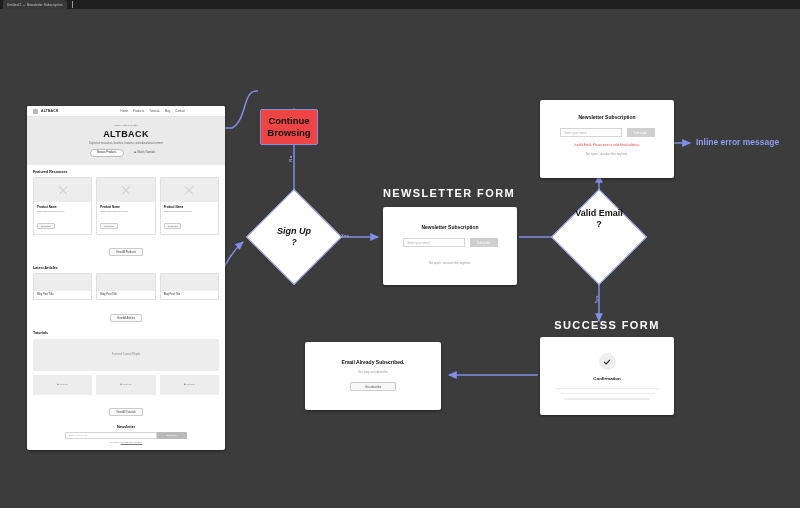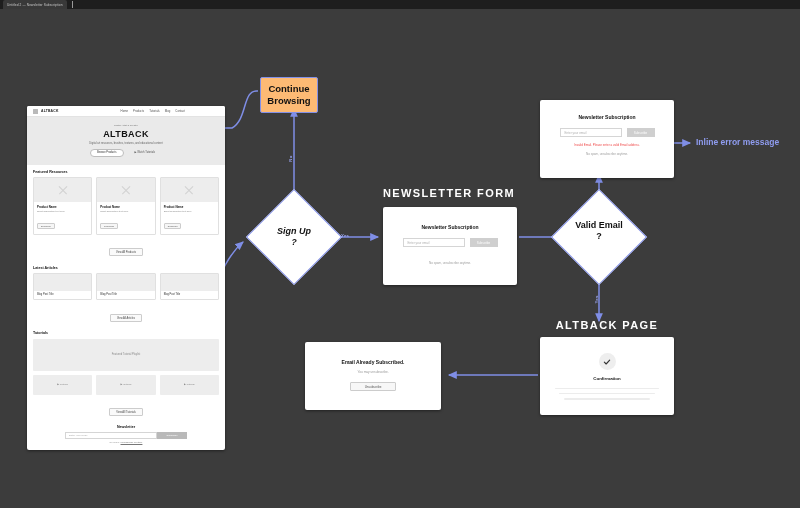--- a/index.html
+++ b/index.html
@@ -35,25 +35,26 @@
   .section-title {
     position:absolute; color:#ffffff; font-weight:bold;
     letter-spacing:1.4px; font-size:11px; text-align:center;
     white-space:nowrap;
   }
   .card {
     position:absolute; background:#ffffff; border-radius:2px;
     box-shadow:0 1px 3px rgba(0,0,0,.45);
   }
   .blue-box {
-    position:absolute; background:#fdba74;
+    position:absolute; background:#ef4444;
     border:1.6px solid #8290e8; border-radius:2px;
     display:flex; align-items:center; justify-content:center;
     font-weight:bold; font-size:9.5px; color:#111; text-align:center;
     line-height:1.25;
+    margin-top:32px;
   }
   .diamond {
     position:absolute; background:#ffffff;
     border:1.6px solid #8290e8;
     transform:rotate(45deg);
   }
   .diamond-label {
     position:absolute; display:flex; flex-direction:column;
     align-items:center; justify-content:center;
     font-weight:bold; font-size:9px; color:#111; line-height:1.25;
@@ -185,21 +186,21 @@
 
         <path d="M640,134 L690,134"></path>
 
         <path d="M599,256 L599,312"></path>
 
         <path d="M538,366 L449,366"></path>
       </g>
     </svg>
 
     <div class="section-title" style="left:380px; top:178px; width:138px;">NEWSLETTER FORM</div>
-    <div class="section-title" style="left:540px; top:310px; width:134px;">ALTBACK PAGE</div>
+    <div class="section-title" style="left:540px; top:310px; width:134px;">SUCCESS FORM</div>
 
     <div class="annot" style="left:696px; top:128px;">Inline error message</div>
 
     <div class="edge-label vert" style="left:287px; top:147px;">No</div>
     <div class="edge-label" style="left:341px; top:224px;">Yes</div>
     <div class="edge-label vert" style="left:592px; top:184px;">No</div>
     <div class="edge-label vert" style="left:592px; top:288px;">Yes</div>
 
     <div class="blue-box" style="left:260px; top:68px; width:58px; height:36px;">
       <span id="cb-text">
@@ -208,21 +209,21 @@
         </span>
     </div>
 
     <div class="diamond" style="left:260px; top:194px; width:68px; height:68px;"></div>
     <div class="diamond-label" style="left:260px; top:194px; width:68px; height:68px;font-style:italic;">
       <span>Sign Up</span>
       <span>?</span>
     </div>
 
     <div class="diamond" style="left:565px; top:194px; width:68px; height:68px;"></div>
-    <div class="diamond-label" style="left:565px; top:188px; width:68px; height:68px;text-align:center;">
+    <div class="diamond-label" style="left:565px; top:176px; width:68px; height:68px;text-align:center;">
       <span>Valid Email</span>
       <span>?</span>
     </div>
 
     <div class="card hp">
 
       <div class="hp-nav">
         <div class="hp-logo-sq"></div>
         <div class="hp-logo-tx">ALTBACK</div>
         <div class="hp-nav-links" id="hp-nav-links">

